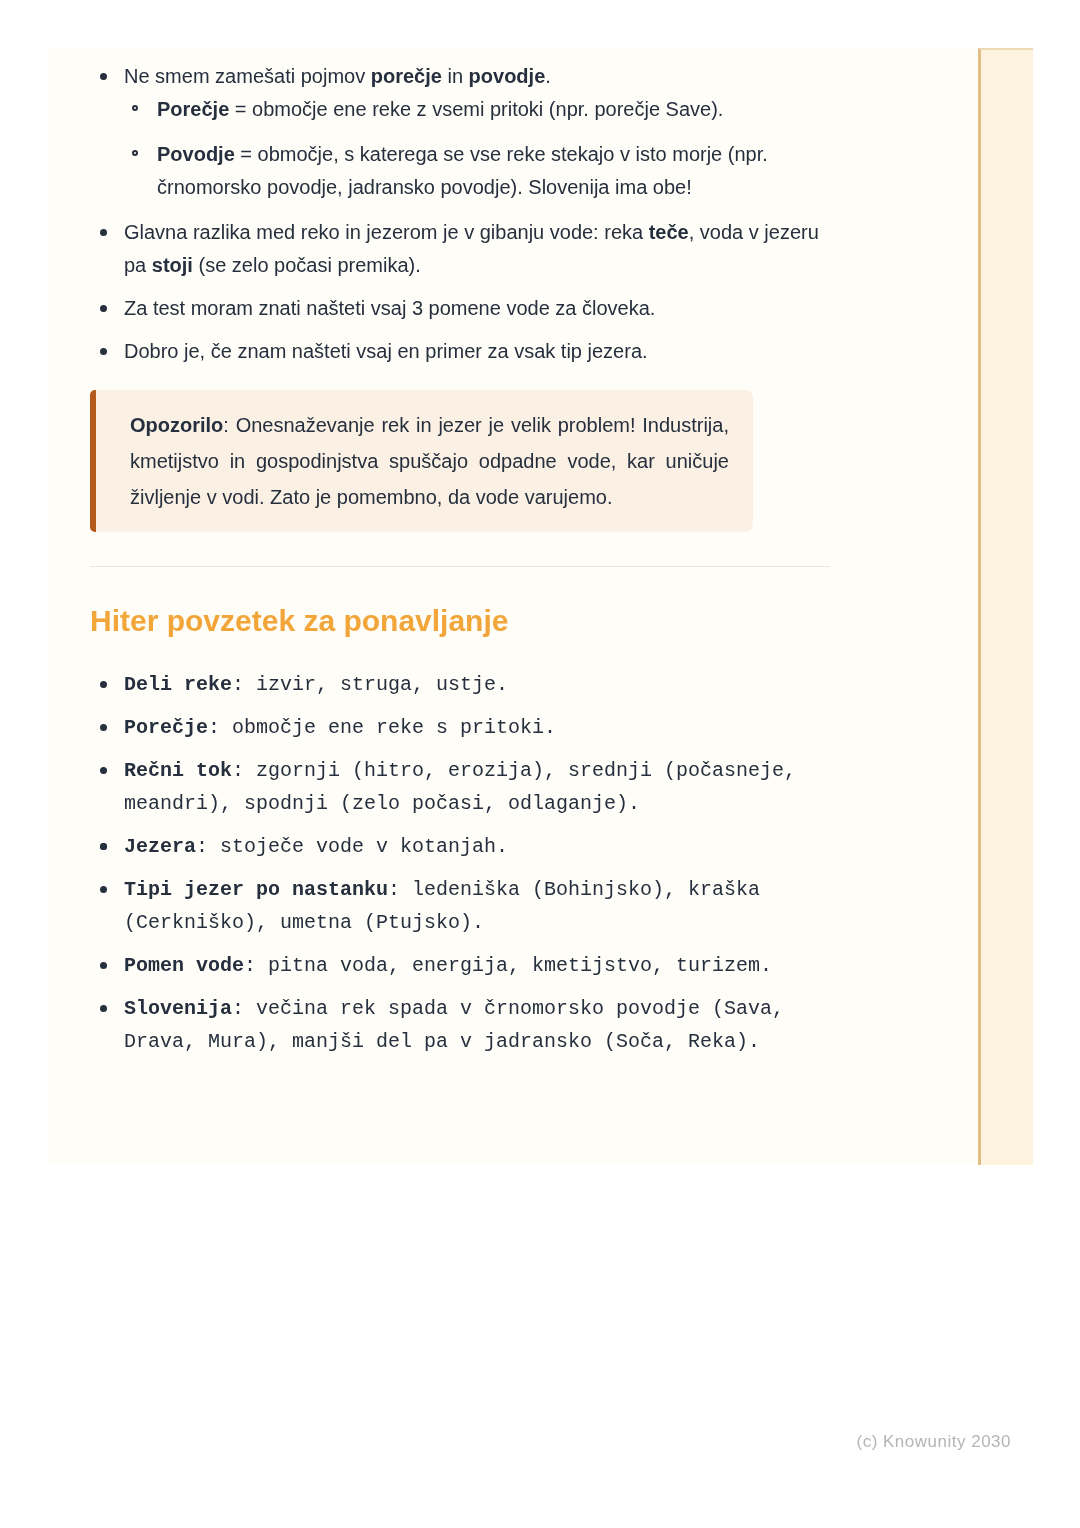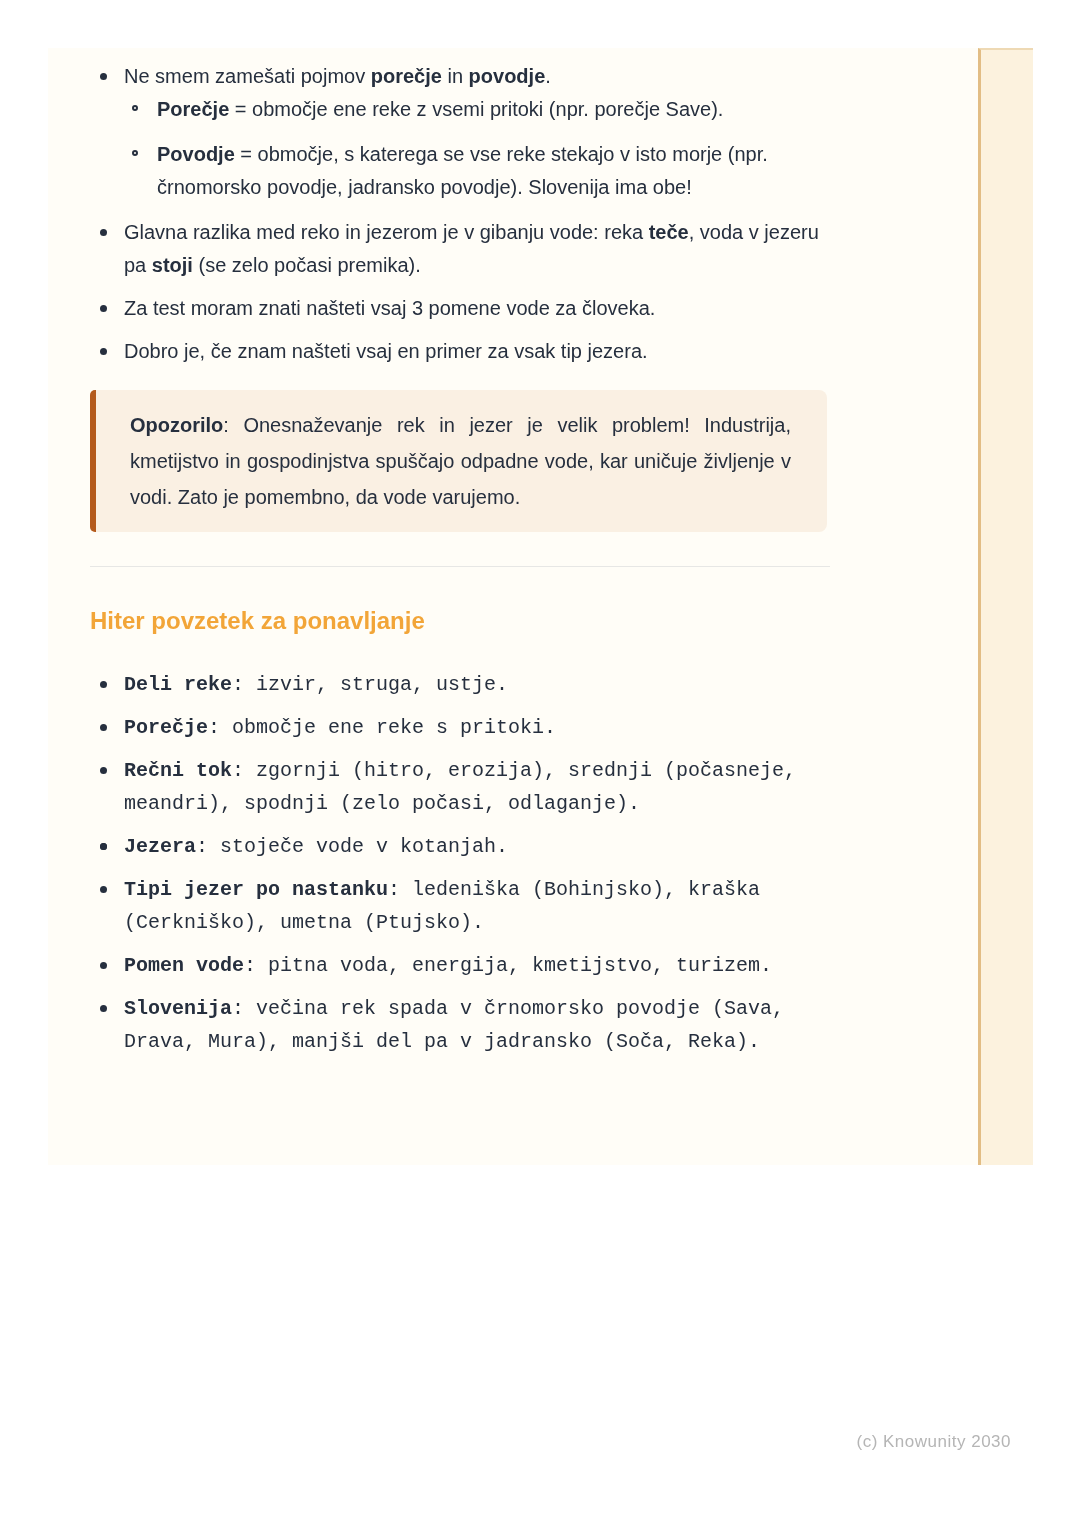--- a/index.html
+++ b/index.html
@@ -43,37 +43,37 @@
   ul.sub-list > li { position: relative; padding-left: 33px; margin-bottom: 12px; }
   .ring {
     position: absolute; left: 8px; top: 12px;
     width: 6px; height: 6px; border-radius: 50%;
     border: 2px solid #262f3e;
     background: transparent;
   }
   strong, b { font-weight: 700; }
   .callout {
     margin-top: 22px;
-    width: 737px;
+    width: 663px;
     background: #faf0e3;
     border-left: 6px solid #b45a1c;
     border-radius: 5px 8px 8px 5px;
-    padding: 17px 36px 17px 34px;
+    padding: 17px 24px 17px 34px;
     line-height: 36px;
     text-align: justify;
   }
   hr.divider {
     margin-top: 34px;
     border: none;
     border-top: 1px solid #e7e7e5;
     width: 740px;
   }
   h2.heading {
     margin-top: 36px;
-    font-size: 24px;
+    font-size: 30px;
     line-height: 36px;
     font-weight: 700;
     color: #f2a538;
   }
   ul.summary-list { margin-top: 29px; font-family: Liberation Mono, monospace; }
   .footer {
     position: absolute;
     top: 1432px; right: 69px;
     font-size: 17px;
     letter-spacing: 0.5px;

